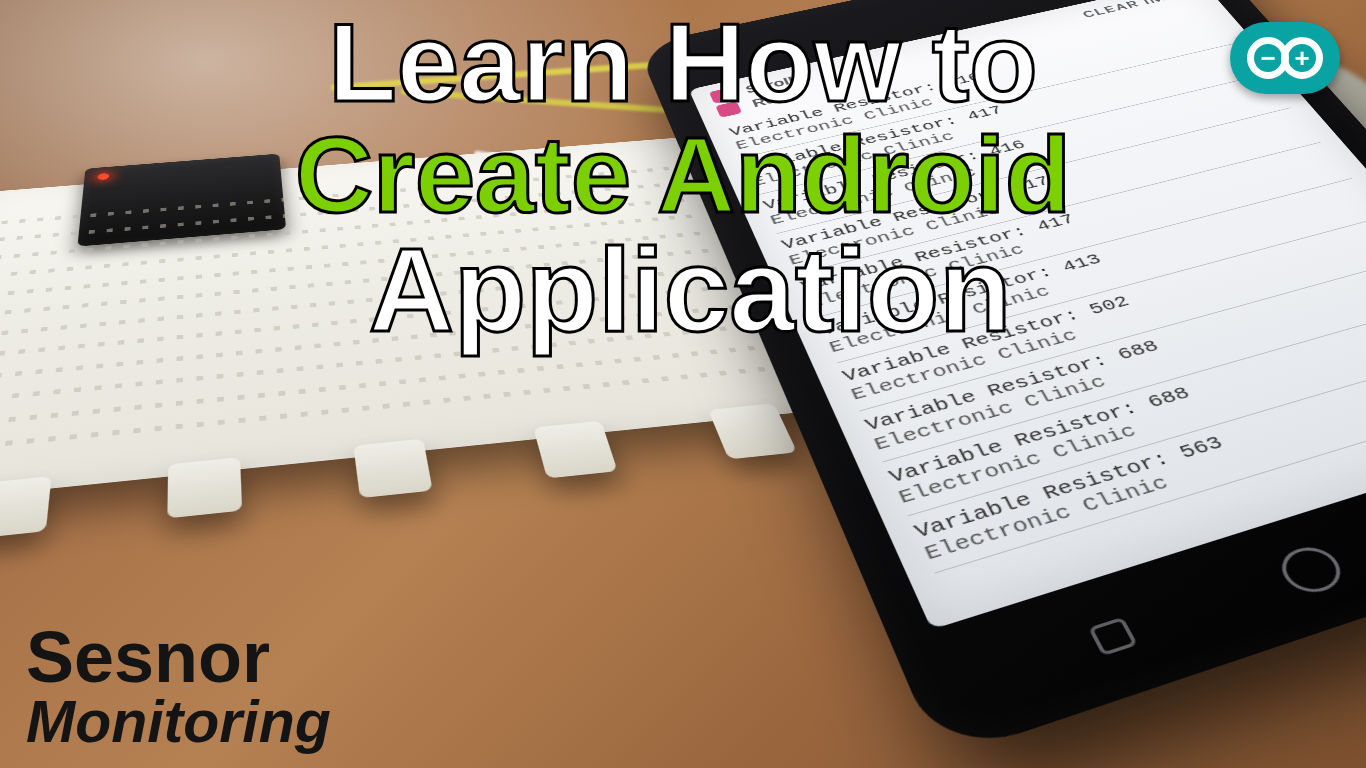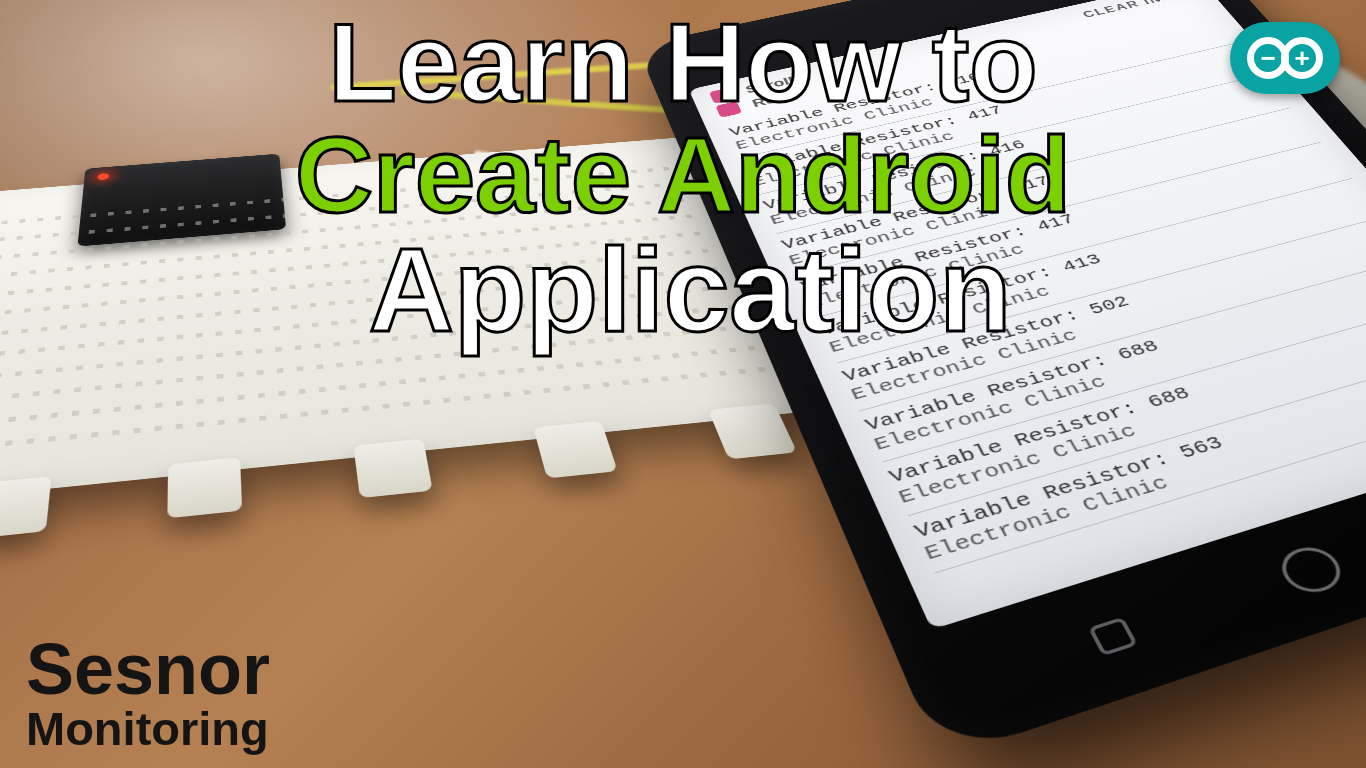--- a/index.html
+++ b/index.html
@@ -85,21 +85,21 @@
   
   .headline{position:absolute;left:0;right:0;top:6px;text-align:center;pointer-events:none;}
   .headline .line{font-weight:900;-webkit-text-stroke:3px #000;}
   .l1{color:#fff;font-size:112px;line-height:1.02;}
   .l2{color:#7ccf00;font-size:108px;line-height:1.02;-webkit-text-stroke:4px #000;}
   .l3{color:#fff;font-size:118px;line-height:1.02;padding-left:14px;}
   .corner{
     position:absolute;left:26px;bottom:16px;color:#141414;font-weight:900;line-height:1;
   }
   .corner .c1{font-size:72px;}
-  .corner .c2{font-size:47px;font-weight:800;}
+  .corner .c2{font-size:59px;font-weight:800;font-style:italic;}
   
   .arduino{
     position:absolute;right:26px;top:22px;width:110px;height:72px;border-radius:36px;
     background:#0aa3a3;display:flex;align-items:center;justify-content:center;gap:-8px;
     box-shadow:0 4px 10px rgba(0,0,0,.35);
   }
   .arduino .loop{
     width:42px;height:42px;border:7px solid #fff;border-radius:50%;display:flex;align-items:center;justify-content:center;
     color:#fff;font-size:26px;font-weight:900;margin:0 -4px;
   }

